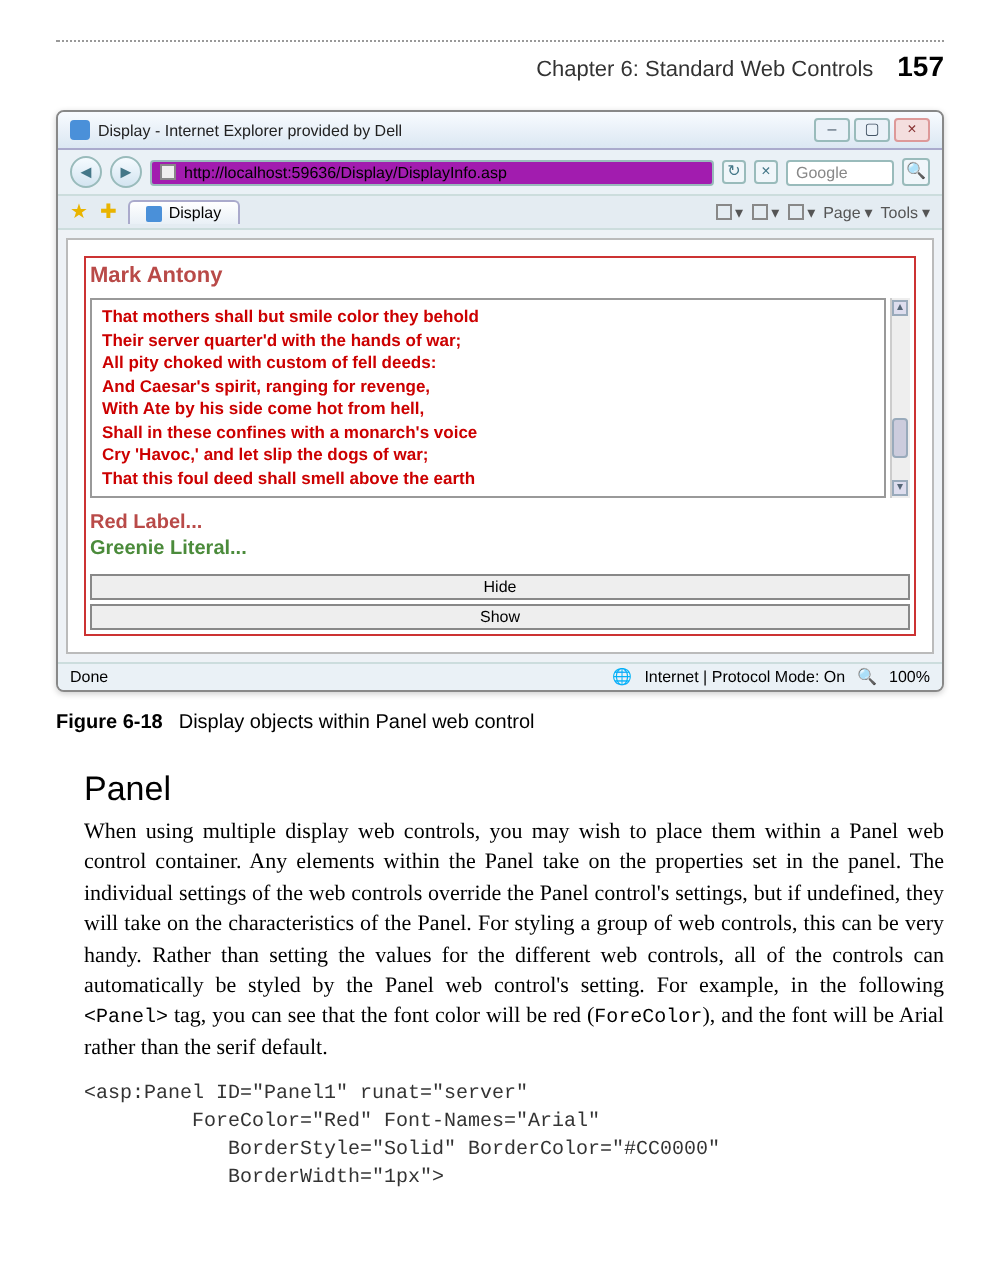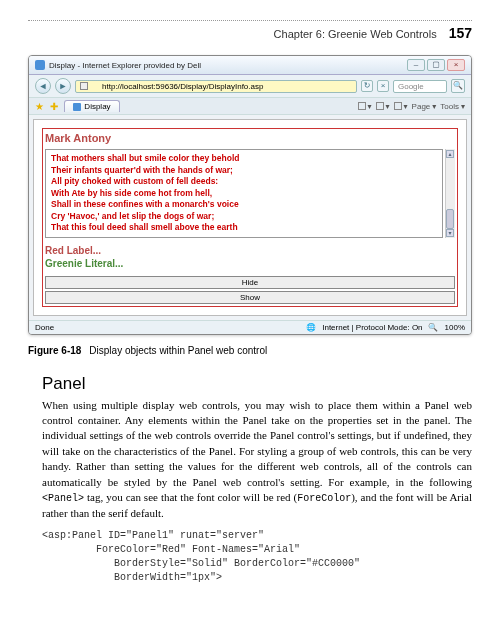--- a/index.html
+++ b/index.html
@@ -75,27 +75,27 @@
     .nav-btn {
       width: 16px; height: 16px;
       border: 1px solid #9bb;
       border-radius: 8px;
       background: linear-gradient(#f5fbff,#d3e4f0);
       display:flex;align-items:center;justify-content:center;
       color:#478;font-size:9px;
     }
     .url-box {
       flex: 1;
-      background: #fef9c3;
+      background: #a21caf;
       border: 1px solid #9bb;
       border-radius: 2px;
       padding: 1px 4px;
       display:flex;
       align-items:center;
-      gap:14px;
+      gap:4px;
       white-space: nowrap;
       overflow:hidden;
     }
     .url-box .proto-icon {
       width:8px;height:8px;border:1px solid #888;display:inline-block;background:#eee;
     }
     .url-refresh { width:12px;height:12px;border:1px solid #9bb;border-radius:2px;background:#f0f6fa;text-align:center;line-height:10px;color:#478;}
     .search-box {
       width: 54px;
       background:#fff;border:1px solid #9bb;border-radius:2px;padding:1px 4px;color:#888;
@@ -181,21 +181,21 @@
     .scrollbar-btn.up{top:1px;}
     .scrollbar-btn.down{bottom:1px;}
     .poem-wrap{position:relative;padding-right:12px;}
   </style>
 </head>
 <body>
 
 <div class="page">
   <div class="header-line"></div>
   <div class="header">
-    <span class="chapter">Chapter 6:   Greenie Web Controls</span>
+    <span class="chapter">Chapter 6:   Standard Web Controls</span>
     <span class="pagenum">157</span>
   </div>
 
   <div class="screenshot-frame">
     <div class="titlebar">
       <span class="favicon"></span>
       <span class="title">Display - Internet Explorer provided by Dell</span>
       <div class="win-controls">
         <div class="win-btn">–</div>
         <div class="win-btn">▢</div>
@@ -229,22 +229,23 @@
         <div class="tool-item"><span>Tools</span> ▾</div>
       </div>
     </div>
     <div class="content-wrap">
       <div class="content">
         <div class="panel">
           <div class="name">Mark Antony</div>
           <div class="poem-wrap">
             <div class="poem-box">
               <div>That mothers shall but smile color they behold</div>
-              <div>Their infants quarter'd with the hands of war;</div>
+              <div>Their server quarter'd with the hands of war;</div>
               <div>All pity choked with custom of fell deeds:</div>
+              <div>And Caesar's spirit, ranging for revenge,</div>
               <div>With Ate by his side come hot from hell,</div>
               <div>Shall in these confines with a monarch's voice</div>
               <div>Cry 'Havoc,' and let slip the dogs of war;</div>
               <div>That this foul deed shall smell above the earth</div>
             </div>
             <div class="scrollbar-track" style="height:auto;top:0;bottom:0;">
               <div class="scrollbar-btn up">▴</div>
               <div class="scrollbar-thumb"></div>
               <div class="scrollbar-btn down">▾</div>
             </div>

